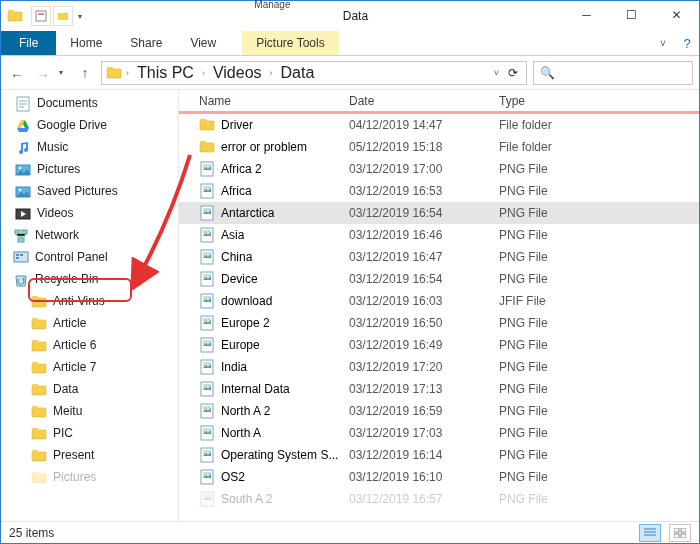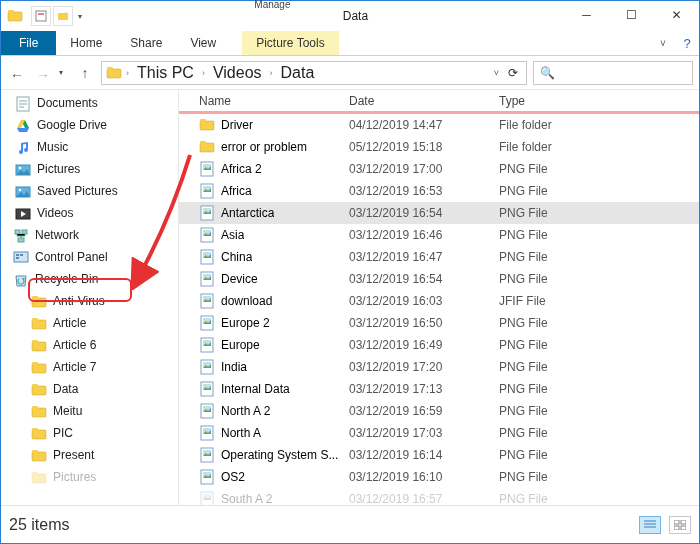--- a/index.html
+++ b/index.html
@@ -67,21 +67,21 @@
   .rows { flex:1; overflow:hidden; }
   .row { height:22px; display:flex; align-items:center; }
   .row.sel { background:#e5e5e5; }
   .row .cell-name { width:160px; display:flex; align-items:center; gap:6px; padding-left:20px; white-space:nowrap; overflow:hidden; text-overflow: ellipsis;}
   .row .cell-date { width:150px; padding-left:10px; color:#555;}
   .row .cell-type { flex:1; padding-left:10px; color:#555;}
   .file-ico { width:16px; height:16px; flex-shrink:0;}
   .fname { overflow:hidden; text-overflow:ellipsis; white-space:nowrap; }
 
   
-  .status { height:38px; border-top:1px solid #e4e4e4; display:flex; align-items:center; padding:0 8px; gap:8px; font-size:16px; color:#333;}
+  .status { height:22px; border-top:1px solid #e4e4e4; display:flex; align-items:center; padding:0 8px; gap:8px; font-size:12px; color:#333;}
   .status-spacer { flex:1; }
   .view-btn { width:22px; height:18px; border:1px solid #c8c8c8; display:flex; align-items:center; justify-content:center; }
   .view-btn.active { background:#cde8f7; border-color:#6fb7e8; }
 
   
   .red-highlight { position:absolute; border:2px solid #e53131; border-radius:6px; pointer-events:none; }
   
   .red-arrow { position:absolute; pointer-events:none; }
 
   

